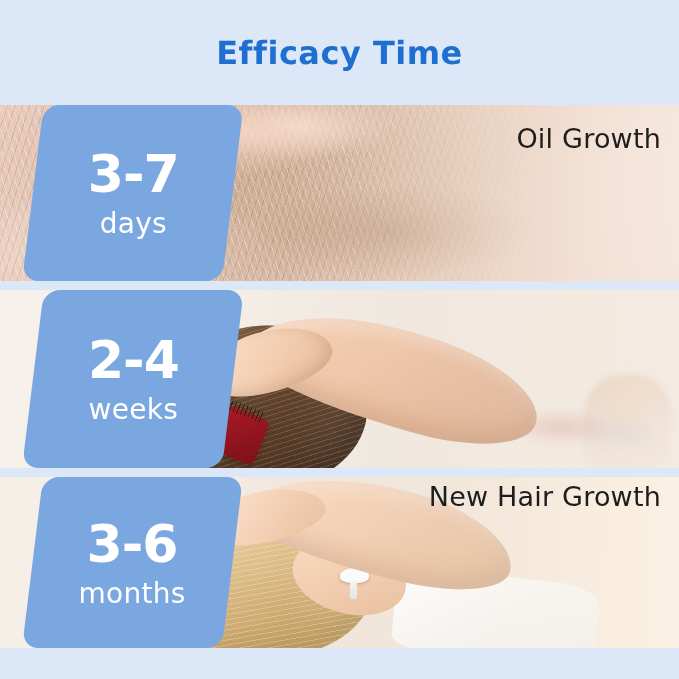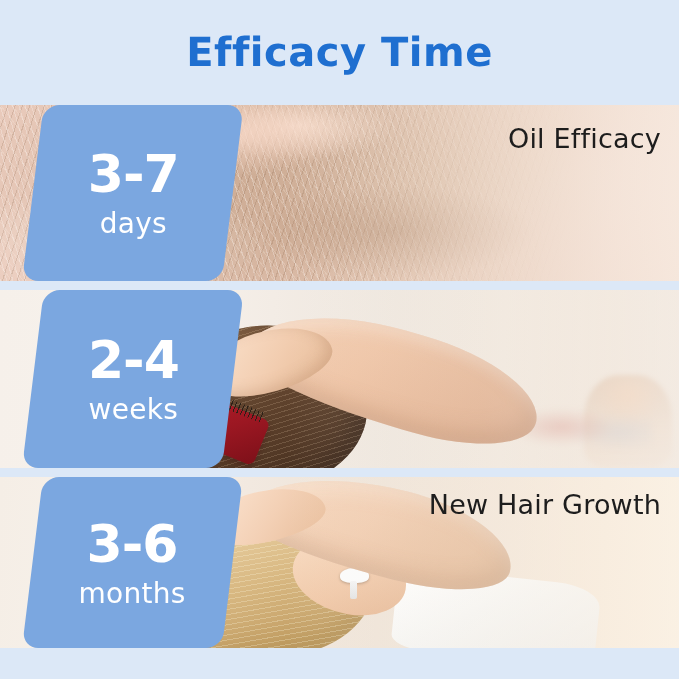--- a/index.html
+++ b/index.html
@@ -12,21 +12,21 @@
   }
 
   .page { position:relative; width:679px; height:679px; background:#dce8f7; }
 
   
   .title-wrap {
     position:absolute; top:0; left:0; width:679px; height:105px;
     display:flex; align-items:center; justify-content:center;
   }
   .title {
-    font-size:40px;
+    font-size:32px;
     font-weight:bold;
     color:#1f6fd0;
     letter-spacing:0.5px;
     font-family:"DejaVu Sans", sans-serif;
     text-rendering:geometricPrecision;
   }
 
   
   .row {
     position:absolute;
@@ -235,21 +235,21 @@
     font-family:"DejaVu Sans", sans-serif;
     font-size:27px;
     font-weight:normal;
     color:#1d1d1d;
     letter-spacing:0.2px;
     white-space:nowrap;
     z-index:4;
   }
   .row-1 .row-label { top:18px; }
   .row-2 .row-label { top:18px; }
-  .row-3 .row-label { top:12px; }
+  .row-3 .row-label { top:4px; }
 
   
 </style>
 </head>
 <body>
 
 <div class="page">
 
   <div class="title-wrap">
     <div class="title">Efficacy Time</div>
@@ -259,21 +259,21 @@
     <div class="photo photo-1"></div>
     <div class="scrim"></div>
 
     <div class="badge">
       <div class="badge-inner">
         <div class="badge-range">3-7</div>
         <div class="badge-unit">days</div>
       </div>
     </div>
 
-    <div class="row-label">Oil Efficacy</div>
+    <div class="row-label">Oil Growth</div>
   </div>
 
   <div class="row row-2">
     <div class="photo photo-2">
       <div class="bg-person"></div>
       <div class="blurred"></div>
       <div class="head"></div>
       <div class="arm"></div>
       <div class="hand"></div>
       <div class="brush"></div>

